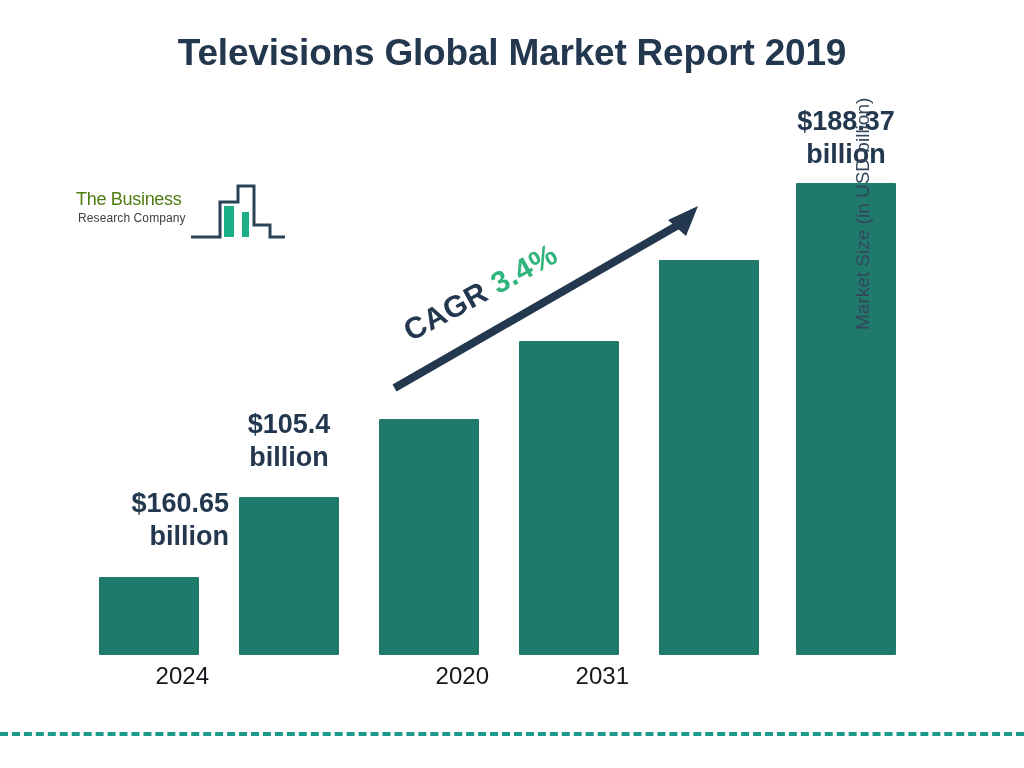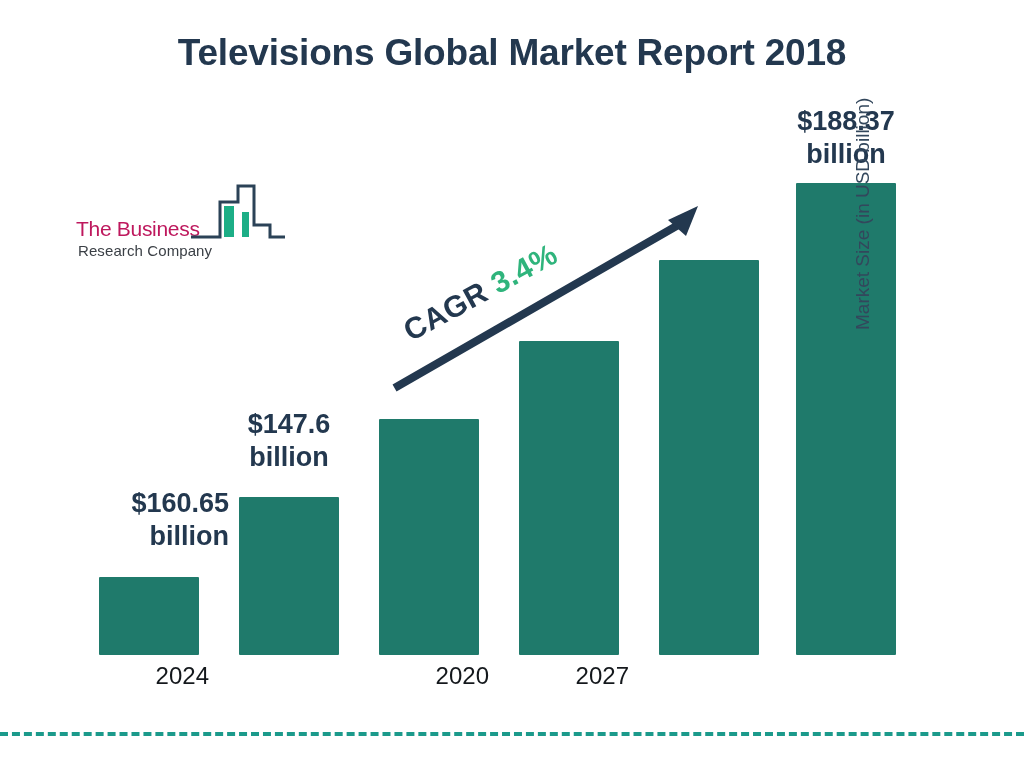--- a/index.html
+++ b/index.html
@@ -43,30 +43,29 @@
     width: 215px;
     height: 70px;
   }
   .logo-text {
     position: absolute;
     left: 4px;
     top: 10px;
     width: 140px;
   }
   .logo-line1 {
-    font-size: 21px;
-    color: #be185d;
+    font-size: 18px;
+    color: #4d7c0f;
     font-weight: 400;
     line-height: 1;
     letter-spacing: -0.3px;
     white-space: nowrap;
-    margin-top: 28px;
   }
   .logo-line2 {
-    font-size: 15px;
+    font-size: 12px;
     color: #3a3f45;
     font-weight: 400;
     line-height: 1;
     letter-spacing: 0.1px;
     margin-top: 4px;
     white-space: nowrap;
     padding-left: 2px;
   }
   .logo-mark {
     position: absolute;
@@ -155,21 +154,21 @@
     width: 1024px;
     height: 0;
     border-top: 4px dashed #1b9a8b;
   }
 </style>
 </head>
 <body>
 
 <div id="chart-root">
 
-  <div class="chart-title">Televisions Global Market Report 2018</div>
+  <div class="chart-title">Televisions Global Market Report 2019</div>
 
   <div class="logo">
     <div class="logo-text">
       <div class="logo-line1">The Business</div>
       <div class="logo-line2">Research Company</div>
     </div>
     <svg class="logo-mark" width="96" height="66" viewBox="0 0 96 66">
       <path d="M1 57 L30 57 L30 22 L48 22 L48 6 L64 6 L64 45 L80 45 L80 57 L95 57" fill="none" stroke="#2b4257" stroke-width="3"></path>
       <rect x="34" y="26" width="10" height="31" fill="#1cae86"></rect>
       <rect x="52" y="32" width="7" height="25" fill="#1cae86"></rect>
@@ -179,39 +178,39 @@
   <div class="plot">
 
     <div class="bar" style="left:99px; top:577px; height:78px;"></div>
     <div class="bar-label" style="left:69px; top:487px;text-align:right;">
       <div>$160.65</div>
       <div>billion</div>
     </div>
 
     <div class="bar" style="left:239px; top:497px; height:158px;"></div>
     <div class="bar-label" style="left:209px; top:408px;">
-      <div>$147.6</div>
+      <div>$105.4</div>
       <div>billion</div>
     </div>
 
     <div class="bar" style="left:379px; top:419px; height:236px;"></div>
 
     <div class="bar" style="left:519px; top:341px; height:314px;"></div>
 
     <div class="bar" style="left:659px; top:260px; height:395px;"></div>
 
     <div class="bar" style="left:796px; top:183px; height:472px;"></div>
     <div class="bar-label" style="left:766px; top:105px;">
       <div>$188.37</div>
       <div>billion</div>
     </div>
 
     <div class="tick-label" style="left:89px;">2024</div>
     <div class="tick-label" style="left:369px;">2020</div>
-    <div class="tick-label" style="left:509px;">2027</div>
+    <div class="tick-label" style="left:509px;">2031</div>
 
     <svg class="arrow-svg" viewBox="0 0 340 210">
       <line x1="18" y1="196" x2="300" y2="34" stroke="#23384f" stroke-width="8" stroke-linecap="square"></line>
       <polygon points="318,16 288,30 306,46" fill="#23384f"></polygon>
     </svg>
 
     <div class="cagr-wrap">
       <span class="cagr-label">CAGR</span><span>&nbsp;</span><span class="cagr-value">3.4%</span>
     </div>
 

